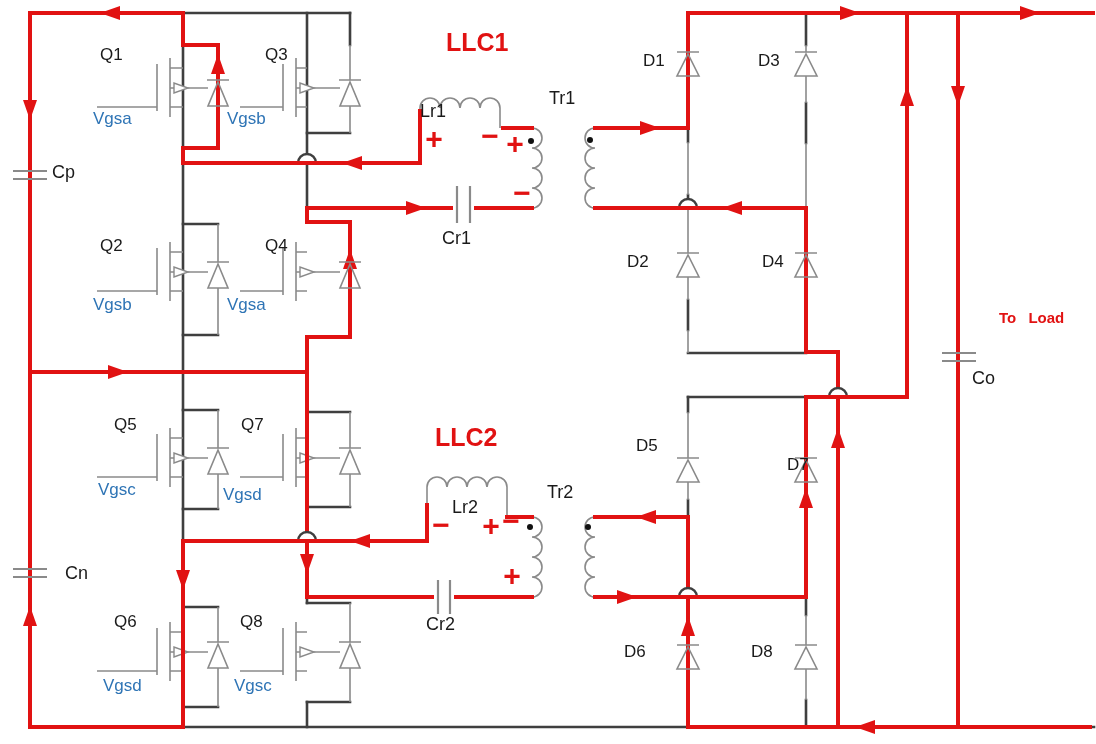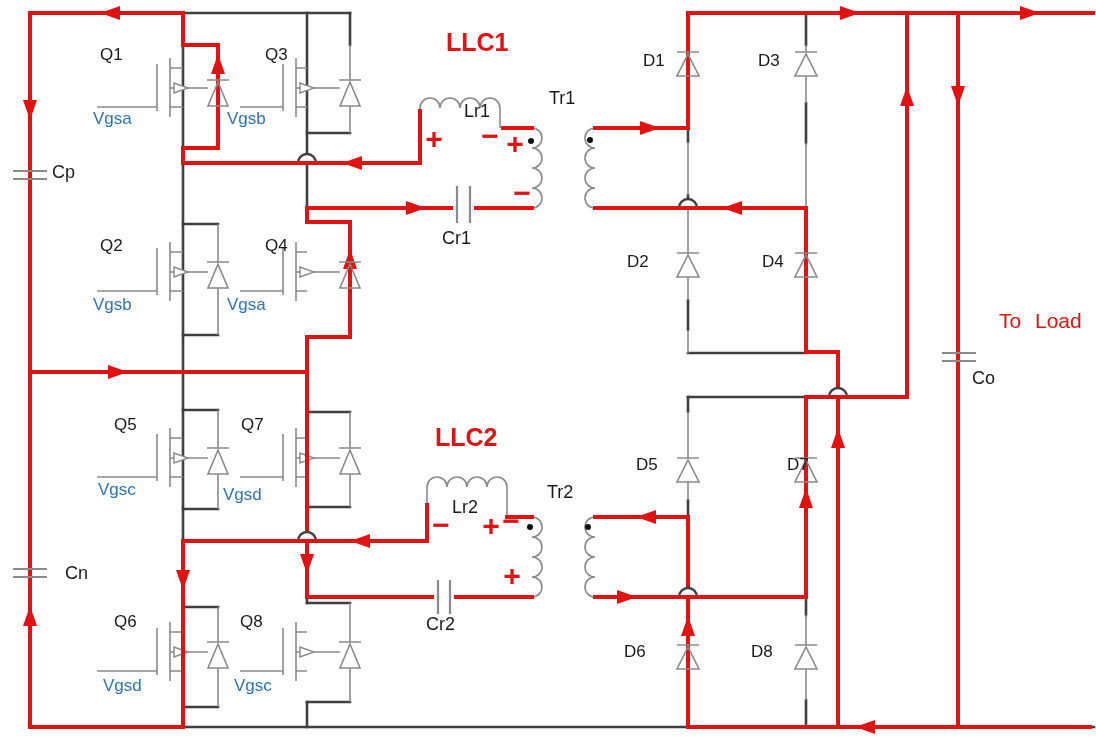--- a/index.html
+++ b/index.html
@@ -16,21 +16,21 @@
   .bump{fill:#fff;stroke:var(--wire);stroke-width:2.4;}
   .arr{fill:var(--path);stroke:none;}
   .mostri{fill:#fff;stroke:var(--comp);stroke-width:1.4;}
   .dsym{stroke:var(--comp);stroke-width:1.6;fill:#fff;fill-opacity:0;}
   .dot{fill:#111;}
   .lbl{position:absolute;color:var(--ink);font-size:17px;line-height:1.15;white-space:nowrap;}
   .comp-lbl{font-size:18px;}
   .blue{color:var(--gate);}
   .redtxt{color:var(--path);}
   .llc{font-size:25px;font-weight:600;}
-  .load{font-size:21px;word-spacing:8px;}
+  .load{font-size:15px;word-spacing:8px;font-weight:bold;}
   .mark{position:absolute;color:var(--path);font-weight:bold;font-size:30px;line-height:1;
         transform:translate(-50%,-50%);white-space:nowrap;}
 </style>
 </head>
 <body>
 
 <div id="stage">
 <svg width="1096" height="744" viewBox="0 0 1096 744">
 
   <g>
@@ -213,29 +213,29 @@
 <span class="lbl blue" style="left:227px;top:295px">Vgsa</span>
 <span class="lbl blue" style="left:98px;top:480px">Vgsc</span>
 <span class="lbl blue" style="left:223px;top:485px">Vgsd</span>
 <span class="lbl blue" style="left:103px;top:676px">Vgsd</span>
 <span class="lbl blue" style="left:234px;top:676px">Vgsc</span>
 
 <span class="lbl" style="left:643px;top:51px">D1</span>
 <span class="lbl" style="left:758px;top:51px">D3</span>
 <span class="lbl" style="left:627px;top:252px">D2</span>
 <span class="lbl" style="left:762px;top:252px">D4</span>
-<span class="lbl" style="left:636px;top:455px">D5</span>
+<span class="lbl" style="left:636px;top:436px">D5</span>
 <span class="lbl" style="left:787px;top:455px">D7</span>
 <span class="lbl" style="left:624px;top:642px">D6</span>
 <span class="lbl" style="left:751px;top:642px">D8</span>
 
 <span class="lbl redtxt llc" style="left:446px;top:28px">LLC1</span>
 <span class="lbl redtxt llc" style="left:435px;top:423px">LLC2</span>
 
-<span class="lbl comp-lbl" style="left:464px;top:101px">Lr1</span>
+<span class="lbl comp-lbl" style="left:420px;top:101px">Lr1</span>
 <span class="lbl comp-lbl" style="left:549px;top:88px">Tr1</span>
 <span class="lbl comp-lbl" style="left:442px;top:228px">Cr1</span>
 <span class="lbl comp-lbl" style="left:452px;top:497px">Lr2</span>
 <span class="lbl comp-lbl" style="left:547px;top:482px">Tr2</span>
 <span class="lbl comp-lbl" style="left:426px;top:614px">Cr2</span>
 
 <span class="lbl comp-lbl" style="left:52px;top:162px">Cp</span>
 <span class="lbl comp-lbl" style="left:65px;top:563px">Cn</span>
 <span class="lbl comp-lbl" style="left:972px;top:368px">Co</span>
 

